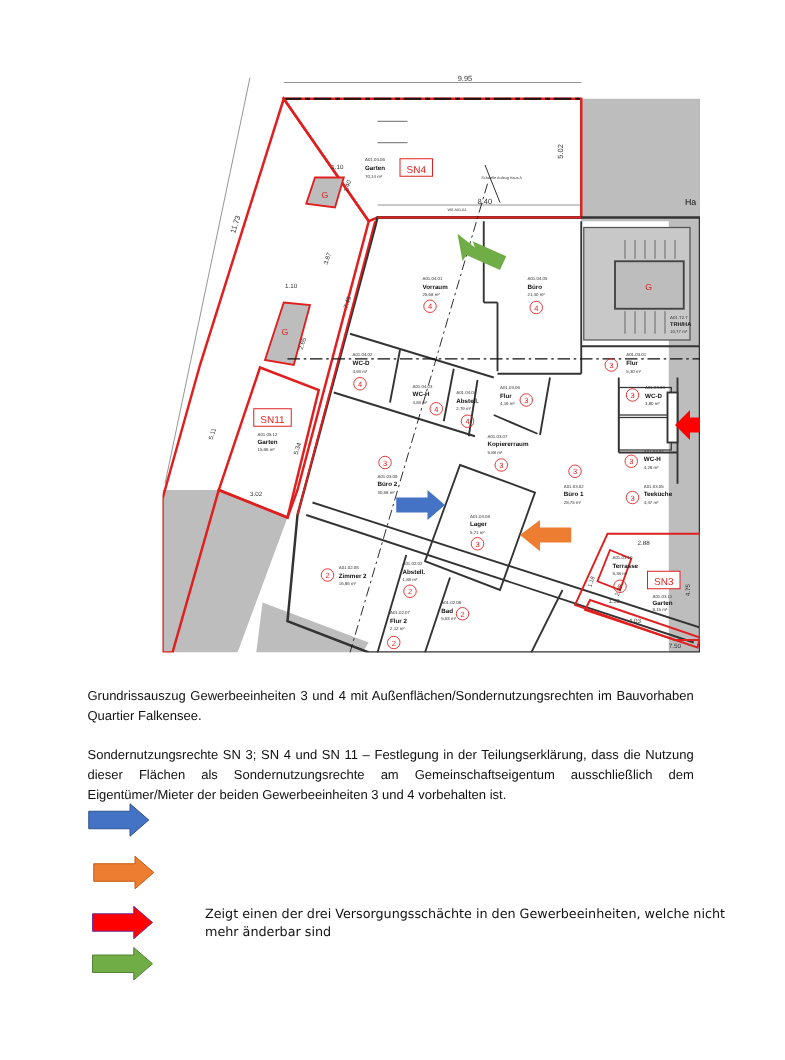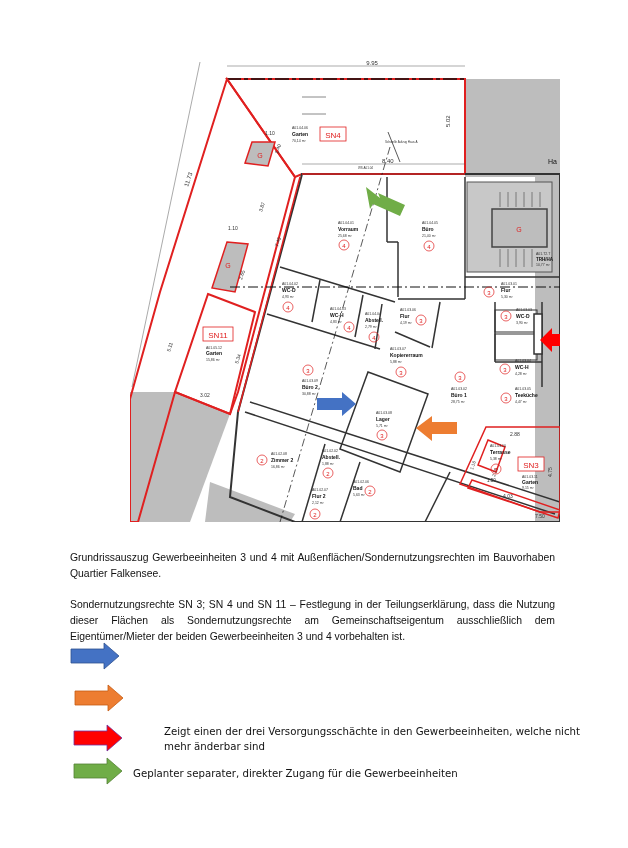--- a/index.html
+++ b/index.html
@@ -294,14 +294,13 @@
   <svg class="legend-arrow" viewBox="0 0 50 28" style="left:3px;">
     <polygon points="1,7 34,7 34,1 49,14 34,27 34,21 1,21" fill="#FF0000" stroke="#7030A0" stroke-width="0.8"></polygon>
   </svg>
   <div class="legend-text" style="left:59px;margin-left:35px;">Zeigt einen der drei Versorgungsschächte in den Gewerbeeinheiten, welche nicht mehr änderbar sind</div>
 </div>
 
 <div class="legend-row" style="top:757px;">
   <svg class="legend-arrow" viewBox="0 0 50 28" style="left:3px;">
     <polygon points="1,7 34,7 34,1 49,14 34,27 34,21 1,21" fill="#70AD47" stroke="#548235" stroke-width="0.8"></polygon>
   </svg>
-  <div class="legend-text" style="left:63px; top:9px;">Geplanter separater, direkter Zugang für die Gewerbeeinheiten</div>
 </div>
 
 </body></html>

